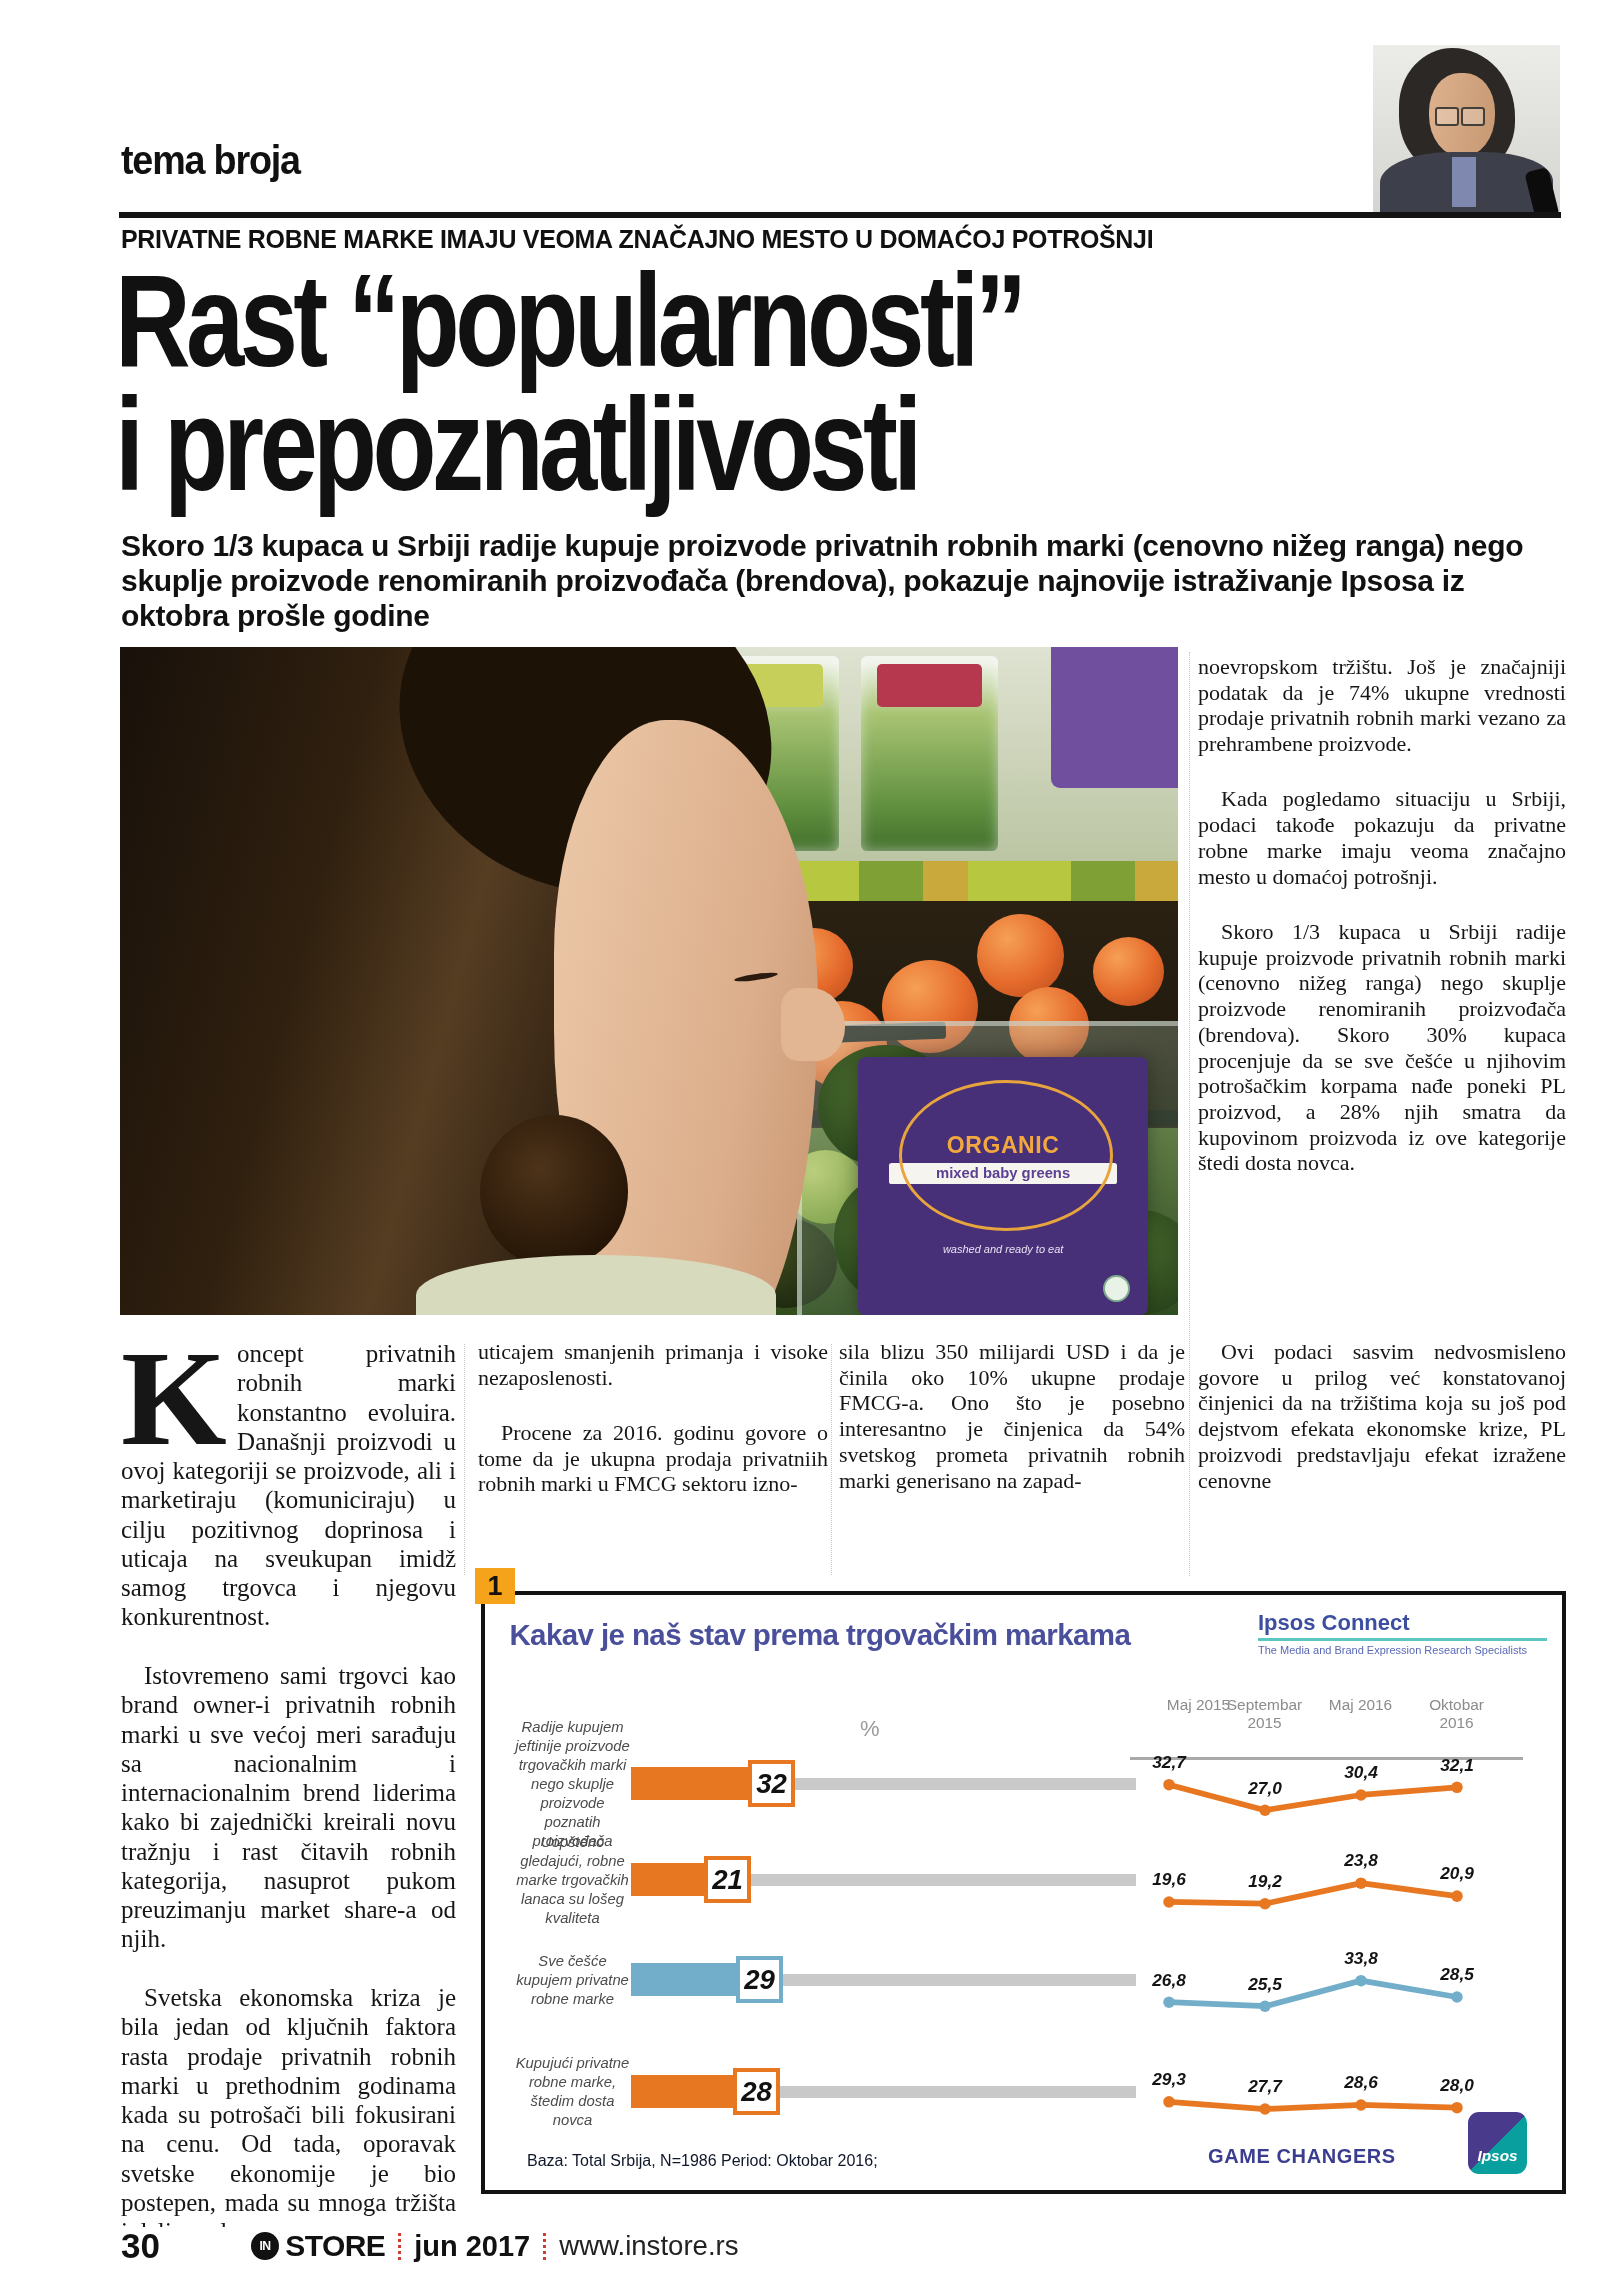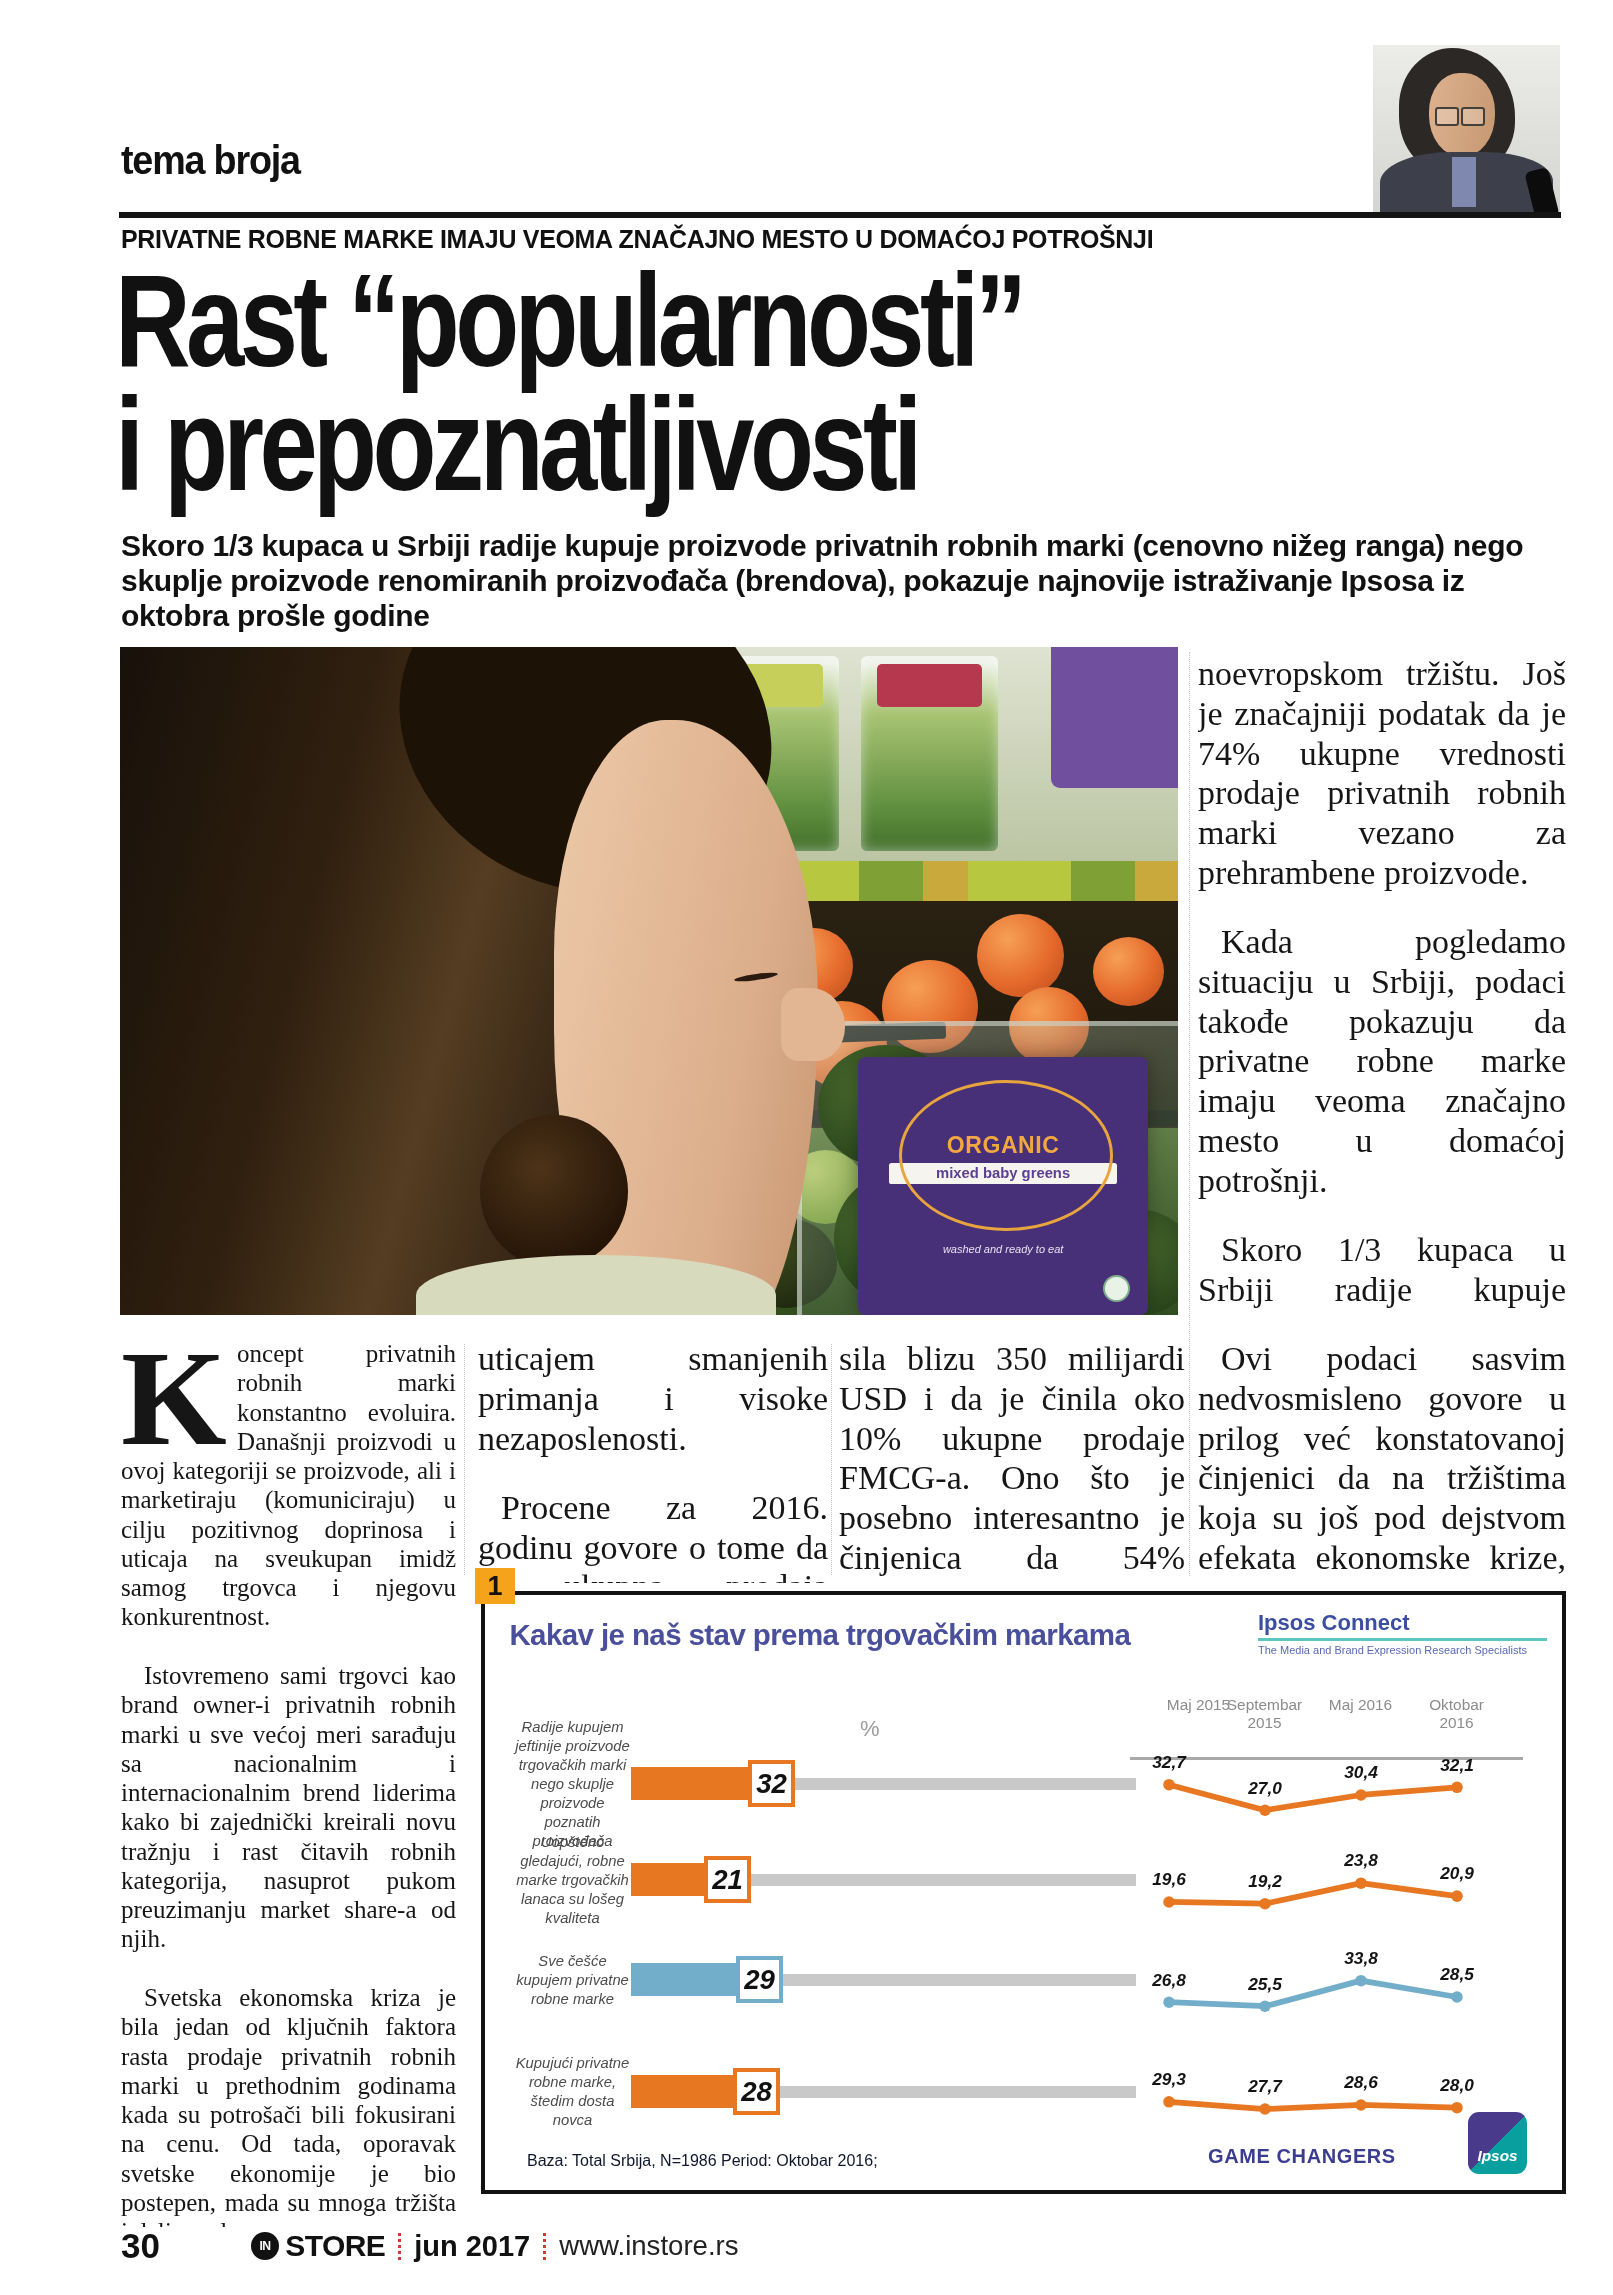--- a/index.html
+++ b/index.html
@@ -64,21 +64,21 @@
   .ph-face{position:absolute;left:41%;top:11%;width:25%;height:96%;
       background:linear-gradient(100deg,#ecc9a9,#dcae8b 65%,#c79571);
       border-radius:44% 56% 42% 58% / 38% 46% 58% 54%;}
   .ph-nose{position:absolute;left:62.5%;top:51%;width:6%;height:11%;background:#e3b693;border-radius:40% 80% 70% 40%;}
   .ph-lash{position:absolute;left:58%;top:49%;width:4.2%;height:6.4px;background:#2a1a10;border-radius:50%;transform:rotate(-8deg);}
   .ph-bun{position:absolute;left:34%;top:70%;width:14%;height:23%;
       background:radial-gradient(circle at 40% 35%,#4d3319,#241406 75%);border-radius:50%;}
   .ph-shirt{position:absolute;left:28%;bottom:-3%;width:34%;height:12%;background:#d7dabd;border-radius:50% 50% 0 0;}
 
   
-  .bodytext{font-size:34px;line-height:1.17;text-align:justify;color:#161616;}
+  .bodytext{font-size:22px;line-height:1.17;text-align:justify;color:#161616;}
   .bodytext p{margin:0 0 29.5px 0;}
   .bodytext p.ind{text-indent:23px;}
   .rightcol{left:1198px;top:654px;width:368px;height:661px;overflow:hidden;}
   .col1{left:121px;top:1339px;width:335px;height:888px;overflow:hidden;font-size:25px;}
   .col2{left:478px;top:1339px;width:350px;height:244px;overflow:hidden;}
   .col3{left:839px;top:1339px;width:346px;height:244px;overflow:hidden;}
   .col4{left:1198px;top:1339px;width:368px;height:244px;overflow:hidden;}
   .dropcap{float:left;font-size:136px;line-height:.78;font-weight:700;margin:6.4px 10.3px 0 0;font-family:"Liberation Serif",serif;}
   .vsep{position:absolute;width:0;border-left:1.9px dotted #c6c6c6;}
 

